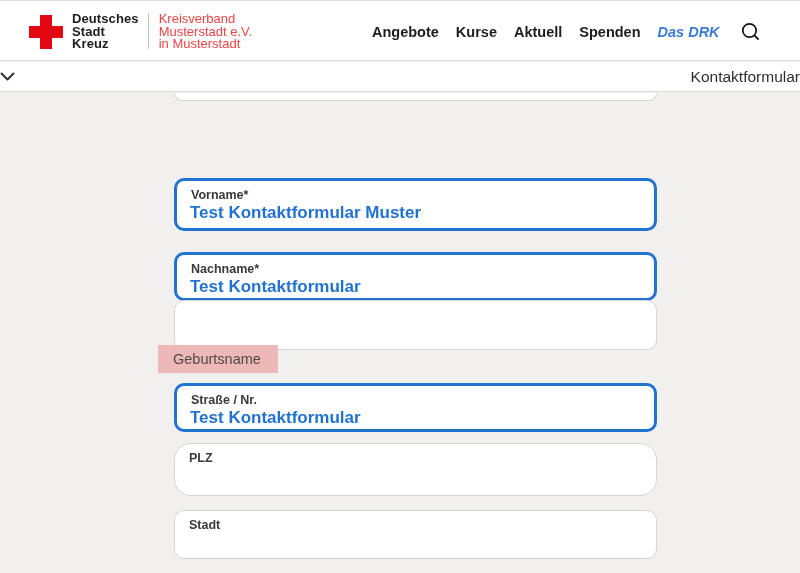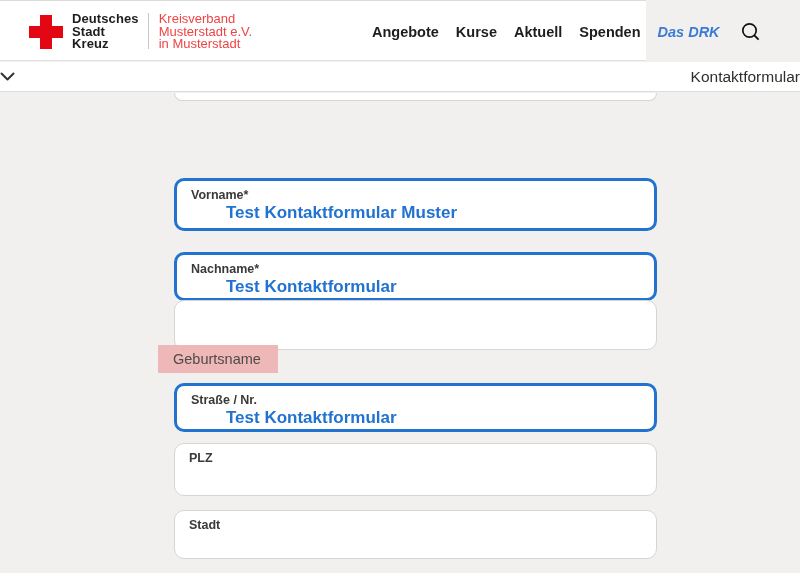--- a/index.html
+++ b/index.html
@@ -13,21 +13,21 @@
   *{box-sizing:border-box;margin:0;padding:0;}
   html,body{width:800px;height:573px;}
   body{
     font-family:"Liberation Sans","DejaVu Sans",sans-serif;
     background:#fff;overflow:hidden;
   }
   .page{position:relative;width:800px;height:573px;background:var(--bg);}
 
   
   .site-header{
-    position:absolute;left:0;top:0;width:646px;height:61px;
+    position:absolute;left:0;top:0;width:800px;height:61px;
     background:#fff;border-top:1px solid #dcdcdc;border-bottom:1px solid #e3e1df;
   }
   .logo{position:absolute;left:29px;top:12px;height:38px;display:flex;align-items:flex-start;cursor:pointer;}
   .cross{position:relative;width:34px;height:34px;margin-top:2px;}
   .cross::before{content:"";position:absolute;left:11px;top:0;width:12px;height:34px;background:var(--red);}
   .cross::after{content:"";position:absolute;left:0;top:11px;width:34px;height:12px;background:var(--red);}
   .brand{margin-left:9px;font-weight:bold;font-size:13px;line-height:12.5px;color:var(--ink);letter-spacing:.1px;}
   .logo-divider{width:1px;height:36px;background:#c9c7c5;margin:0 10px 0 9px;}
   .branch{font-size:13px;line-height:12.5px;color:#ef4444;}
 
@@ -53,30 +53,30 @@
     position:absolute;left:174px;width:483px;background:#fff;
     border:1px solid var(--fieldborder);border-radius:10px;cursor:text;
   }
   .field.filled{border:3px solid var(--blue);}
   .f-partial{top:93px;height:8px;border-top:none;border-radius:0 0 10px 10px;cursor:default;}
   .f-titel{top:111px;height:55px;cursor:pointer;}
   .f-vorname{top:178px;height:53px;}
   .f-nachname{top:252px;height:49px;}
   .f-geburtsname{top:300px;height:50px;}
   .f-strasse{top:383px;height:49px;}
-  .f-plz{top:443px;height:53px;}
+  .f-plz{top:443px;height:53px;border-radius:17px;}
   .f-stadt{top:510px;height:49px;}
 
   .flabel{
     position:absolute;left:14px;top:7px;
     font-size:12.5px;font-weight:bold;color:#3a3a38;white-space:nowrap;
   }
   .fvalue{
     position:absolute;left:13px;top:22px;
-    font-size:17px;font-weight:bold;color:var(--blue);white-space:nowrap;margin-left:36px;
+    font-size:17px;font-weight:bold;color:var(--blue);white-space:nowrap;
   }
   .sel-chevron{position:absolute;right:20px;top:50%;transform:translateY(-50%);}
 
   
   .annotation{
     position:absolute;left:158px;top:345px;width:120px;height:28px;
     background:var(--pink);display:flex;align-items:center;
   }
   .annotation span{margin-left:15px;font-size:14.5px;color:#4e4a48;white-space:nowrap;}
 </style>

